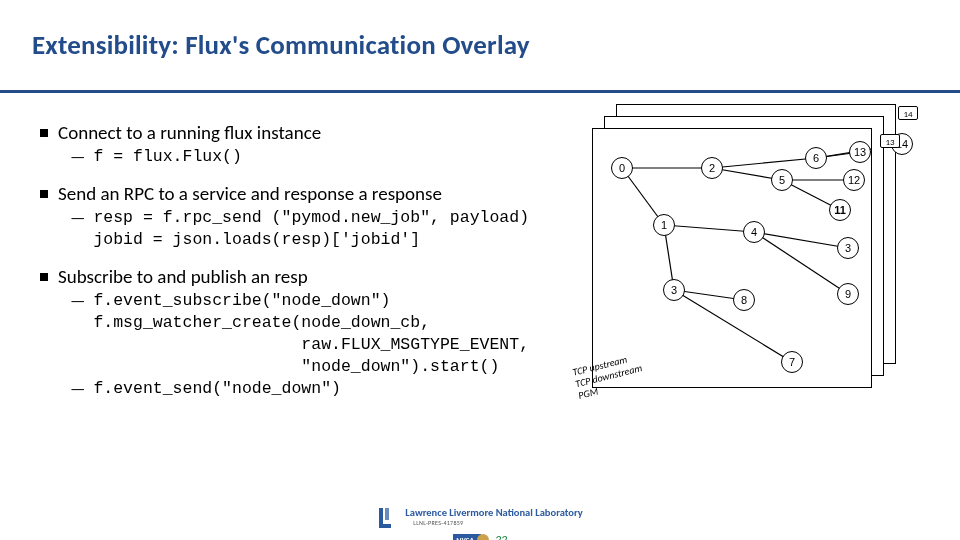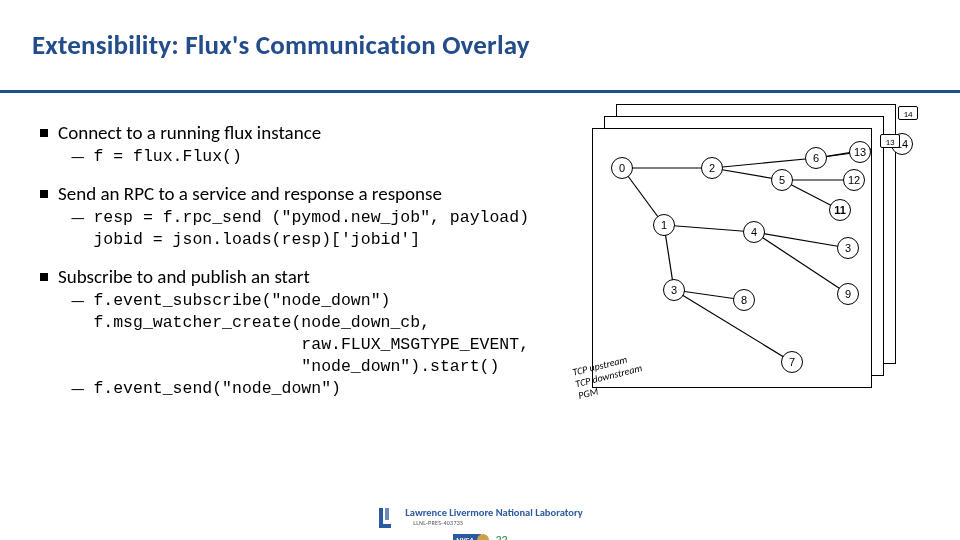--- a/index.html
+++ b/index.html
@@ -119,21 +119,21 @@
             </div>
             <div class="sub">
               <span class="dash hidden">—</span>
               <span class="code">jobid = json.loads(resp)['jobid']</span>
             </div>
           </div>
         </div>
         <div class="bullet">
           <div class="bullet-h">
             <span class="sq"></span>
-            <span>Subscribe to and publish an start</span>
+            <span>Subscribe to and publish an resp</span>
           </div>
           <div class="subs">
             <div class="sub">
               <span class="dash">—</span>
               <span class="code">f.event_subscribe("node_down")</span>
             </div>
             <div class="sub">
               <span class="dash hidden">—</span>
               <span class="code">f.msg_watcher_create(node_down_cb,</span>
             </div>
@@ -204,21 +204,21 @@
   <div class="footer">
     <div class="llnl">
       <div class="llnl-logo">
         <svg viewBox="0 0 20 24">
           <path d="M2 22 L2 2 L6 2 L6 18 L14 18 L14 22 Z" fill="#2b5aa0"></path>
           <path d="M8 2 L12 2 L12 14 L8 14 Z" fill="#2b5aa0" opacity="0.7"></path>
         </svg>
       </div>
       <div class="llnl-text">
         <span>Lawrence Livermore National Laboratory</span>
-        <span class="small footnote">LLNL-PRES-403735</span>
+        <span class="small footnote">LLNL-PRES-417859</span>
       </div>
     </div>
     <div class="right-footer">
       <div class="nnsa-logo">
         <svg viewBox="0 0 36 20">
           <rect x="0" y="4" width="28" height="12" fill="#2b5aa0"></rect>
           <text x="3" y="13" font-size="8" fill="#fff" font-weight="700" font-style="italic">NYSA</text>
           <circle cx="30" cy="10" r="6" fill="#c9a24a"></circle>
         </svg>
       </div>

